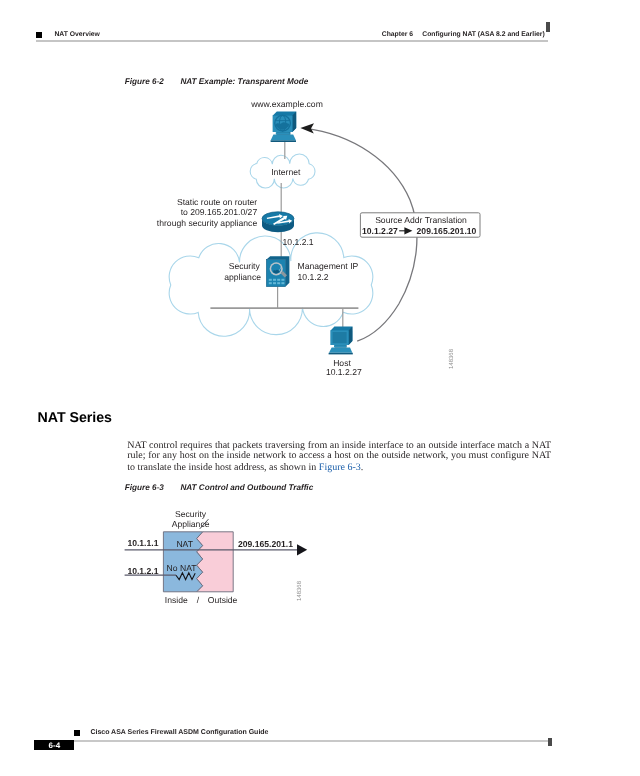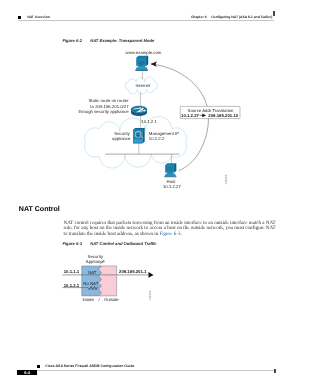--- a/index.html
+++ b/index.html
@@ -154,21 +154,21 @@
         <text class="dlabel" x="181.0" y="117.0" font-size="4.1" fill="#0b6cb8" font-weight="bold">10.1.2.27</text>
         <g>
           <line x1="199.6" y1="115.4" x2="202.6" y2="115.4" stroke="#1c1c1c" stroke-width="0.55"></line>
           <polygon fill="#1c1c1c" points="202.2,113.6 206.2,115.4 202.2,117.2"></polygon>
         </g>
         <text class="dlabel" x="208.3" y="117.0" font-size="4.25" fill="#e8251f" font-weight="bold">209.165.201.10</text>
       </g>
     </g>
   </svg>
 
-  <h2 class="h2">NAT Control</h2>
+  <h2 class="h2">NAT Series</h2>
   <div class="body"><span>NAT control requires that packets traversing from an inside interface to an outside interface match a NAT rule; for any host on the inside network to access a host on the outside network, you must configure NAT to translate the inside host address, as shown in </span><span class="lnk">Figure 6-3</span><span>.</span></div>
 
   <svg class="figsvg" width="300" height="388" viewBox="0 0 300 388">
     <g>
 
       <path fill="#f9cdd8" stroke="#6b6b7a" stroke-width="0.45" d="M116.6,265.9 L116.6,295.9 L98.3,295.9 L101.3,292.9 L98.3,289.3 L101.3,286.1 L98.3,282.6 L101.3,279.5 L98.3,275.9 L101.3,272.8 L98.3,269.3 L101.3,265.9 Z"></path>
 
       <path fill="#8bb8dd" stroke="#6b6b7a" stroke-width="0.45" d="M81.7,265.9 L101.3,265.9 L98.3,269.3 L101.3,272.8 L98.3,275.9 L101.3,279.5 L98.3,282.6 L101.3,286.1 L98.3,289.3 L101.3,292.9 L98.3,295.9 L81.7,295.9 Z"></path>
 
       <line x1="62.3" y1="274.9" x2="149.8" y2="274.9" stroke="#5a5a6b" stroke-width="0.6"></line>

